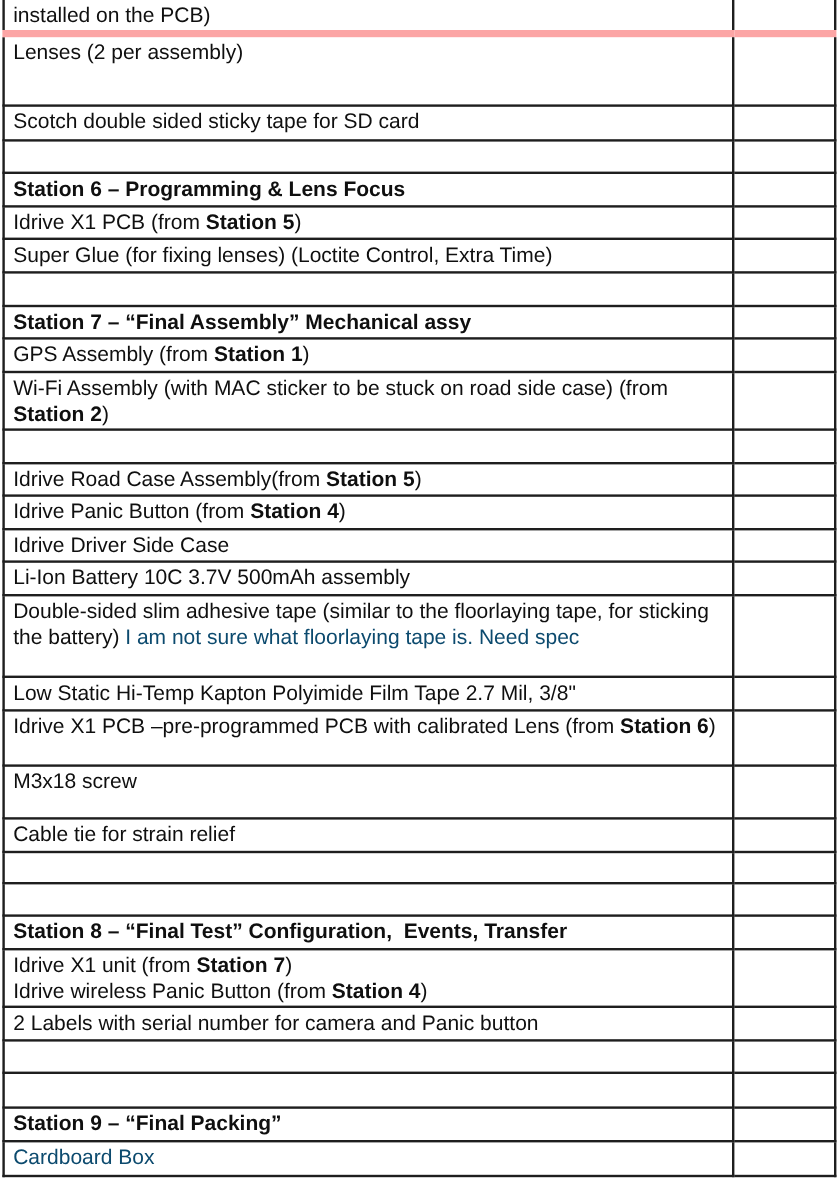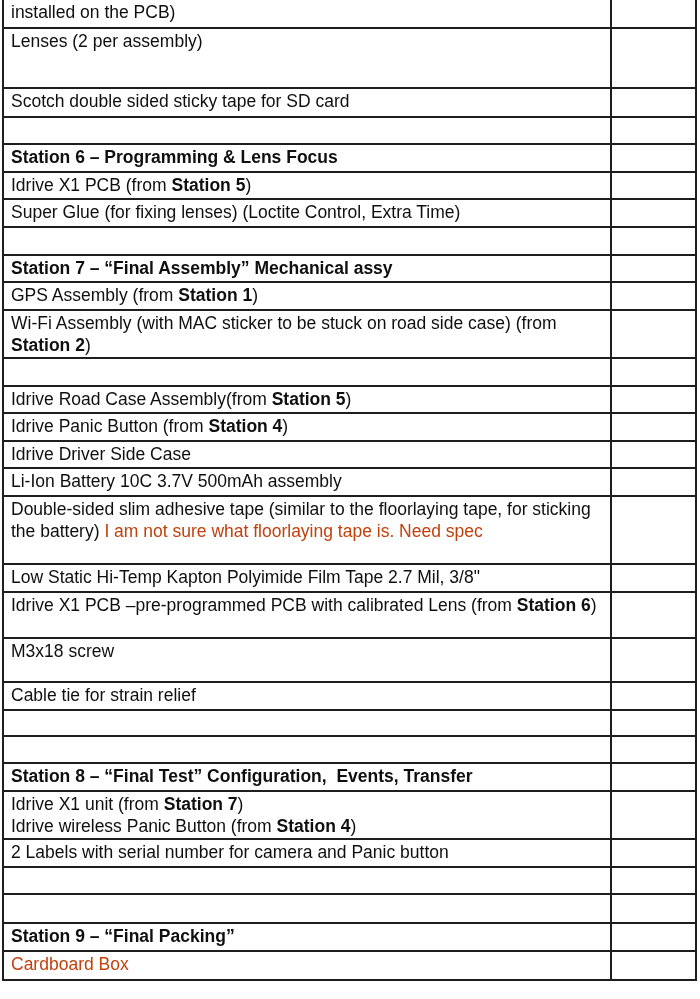--- a/index.html
+++ b/index.html
@@ -23,26 +23,26 @@
     border: 2px solid #1e1e1e;
     vertical-align: top;
     padding: 1px 6px 1px 7px;
     font-size: 17.5px;
     line-height: 22px;
     color: #0f0f0f;
     overflow: hidden;
   }
   table.doc-table tr.after-page-break td {
     border-top: none;
-    border-bottom: 1px solid #fca5a5;
+    border-bottom: 6px solid #fca5a5;
   }
   td.cell-left { white-space: pre-wrap; }
   td.cell-right { padding: 0; }
   .seg-bold { font-weight: bold; }
-  .seg-red { color: #c2410c; }
+  .seg-red { color: #0c4a6e; }
 </style>
 </head>
 <body>
 
 <div class="page">
   <table class="doc-table">
     <colgroup>
       <col id="col-item" style="width: 608px;">
       <col id="col-status" style="width: 85px;">
     </colgroup>

